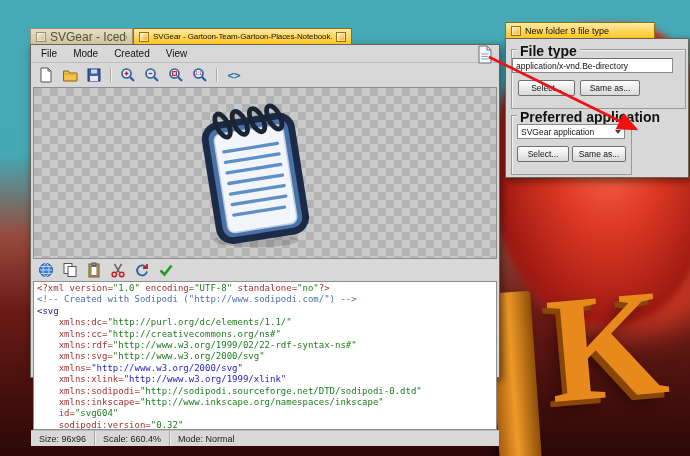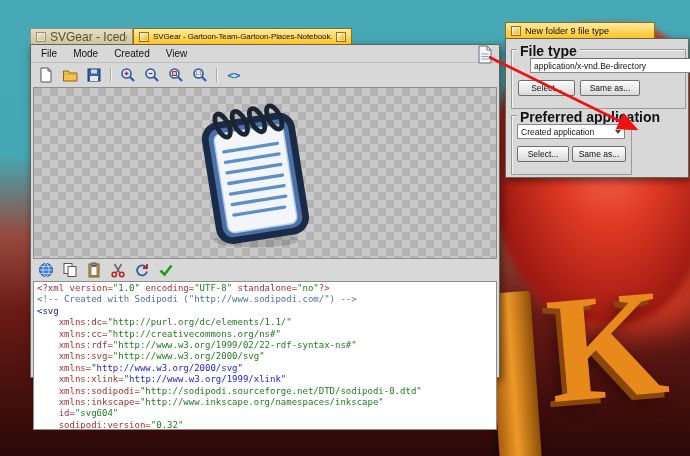--- a/index.html
+++ b/index.html
@@ -217,40 +217,45 @@
     </span>
     <span class="tbtn">
       <svg viewBox="0 0 16 16">
           <path d="M2.5 8.5l4 4 7-9" fill="none" stroke="#1f9e1f" stroke-width="2.6"></path>
         </svg>
     </span>
   </div>
 
   <div class="xmlarea"><div><span class="c-a">&lt;?xml version=</span><span class="c-s">"1.0"</span><span class="c-a"> encoding=</span><span class="c-s">"UTF-8"</span><span class="c-a"> standalone=</span><span class="c-s">"no"</span><span class="c-a">?&gt;</span></div><div><span class="c-c">&lt;!-- Created with Sodipodi ("http://www.sodipodi.com/") --&gt;</span></div><div><span class="c-t">&lt;svg</span></div><div><span class="c-a">    xmlns:dc=</span><span class="c-s">"http://purl.org/dc/elements/1.1/"</span></div><div><span class="c-a">    xmlns:cc=</span><span class="c-s">"http://creativecommons.org/ns#"</span></div><div><span class="c-a">    xmlns:rdf=</span><span class="c-s">"http://www.w3.org/1999/02/22-rdf-syntax-ns#"</span></div><div><span class="c-a">    xmlns:svg=</span><span class="c-s">"http://www.w3.org/2000/svg"</span></div><div><span class="c-a">    xmlns=</span><span class="c-b">"http://www.w3.org/2000/svg"</span></div><div><span class="c-a">    xmlns:xlink=</span><span class="c-b">"http://www.w3.org/1999/xlink"</span></div><div><span class="c-a">    xmlns:sodipodi=</span><span class="c-s">"http://sodipodi.sourceforge.net/DTD/sodipodi-0.dtd"</span></div><div><span class="c-a">    xmlns:inkscape=</span><span class="c-s">"http://www.inkscape.org/namespaces/inkscape"</span></div><div><span class="c-a">    id=</span><span class="c-s">"svg604"</span></div><div><span class="c-a">    sodipodi:version=</span><span class="c-s">"0.32"</span></div></div>
 
+  <div class="statusbar">
+    <span class="sseg">Size: 96x96</span>
+    <span class="sseg">Scale: 660.4%</span>
+    <span class="sseg" style="border-right:none;box-shadow:none">Mode: Normal</span>
+  </div>
 </div>
 
 <div class="tab tab-active" id="dlg-tab">
   <span class="tabbox"></span>
   <span class="tablabel" style="font-size:9px">New folder 9 file type</span>
 </div>
 
 <div class="window" id="dlg">
 
   <div class="group" style="left:5px;top:10px;width:173px;height:58px">
     <span class="glabel">File type</span>
-    <input class="tfield" style="left: 18px; top: 8px;" readonly="" value="application/x-vnd.Be-directory">
+    <input class="tfield" style="left: 0; top: 8px;" readonly="" value="application/x-vnd.Be-directory">
     <div class="btn" style="left:6px;top:30px;width:57px;height:16px">Select...</div>
     <div class="btn" style="left:68px;top:30px;width:60px;height:16px">Same as...</div>
   </div>
 
   <div class="group" style="left:5px;top:76px;width:119px;height:58px">
     <span class="glabel">Preferred application</span>
     <div class="dropdown" style="left:5px;top:8px;width:108px;height:15px">
-      <span>Created application</span>
+      <span>SVGear application</span>
       <span class="dd-arrow"></span>
     </div>
     <div class="btn" style="left:5px;top:30px;width:52px;height:16px">Select...</div>
     <div class="btn" style="left:60px;top:30px;width:54px;height:16px">Same as...</div>
   </div>
 
 </div>
 
 <svg class="dragicon" viewBox="0 0 16 19">
   <path d="M2 1h8l4 4v13H2z" fill="#f4f6f8" stroke="#607080" stroke-width="1"></path>

